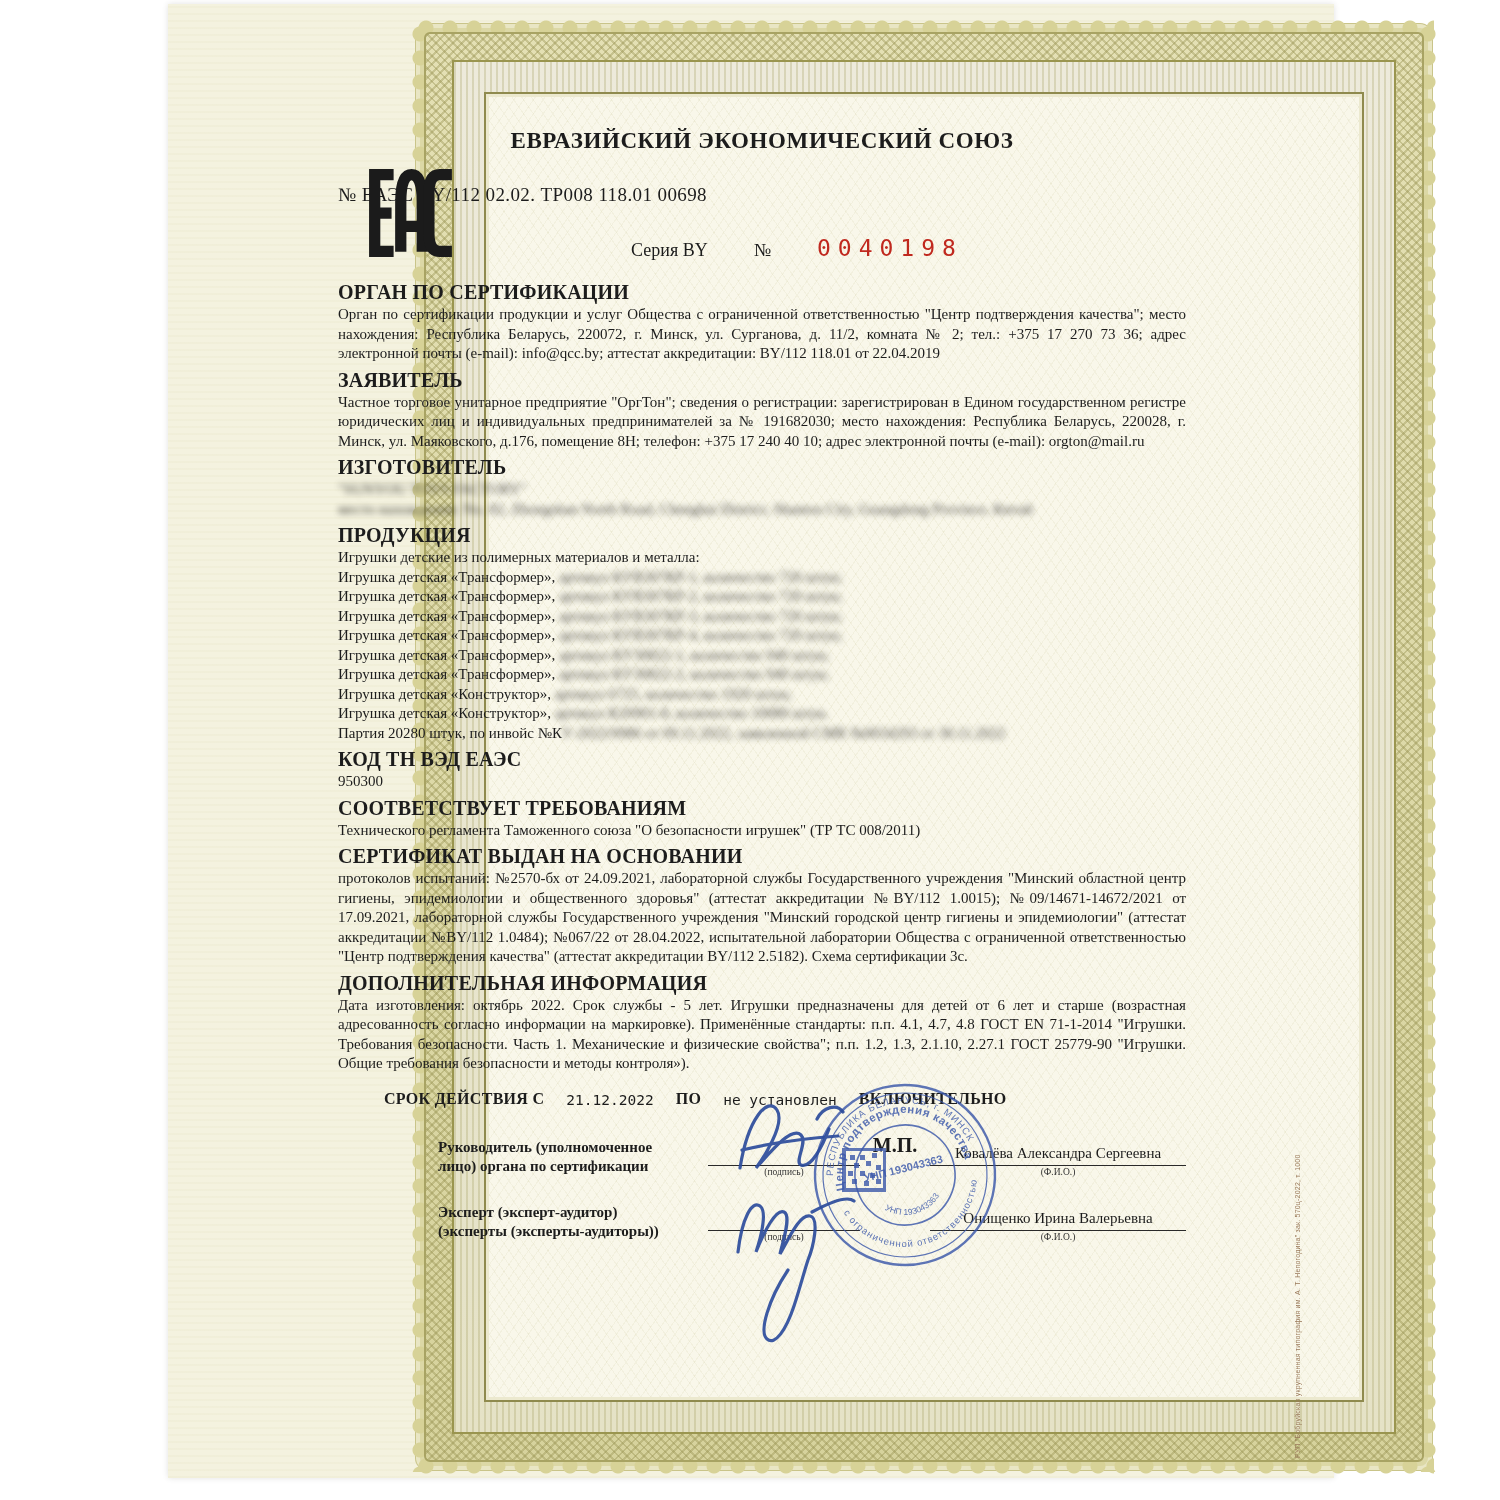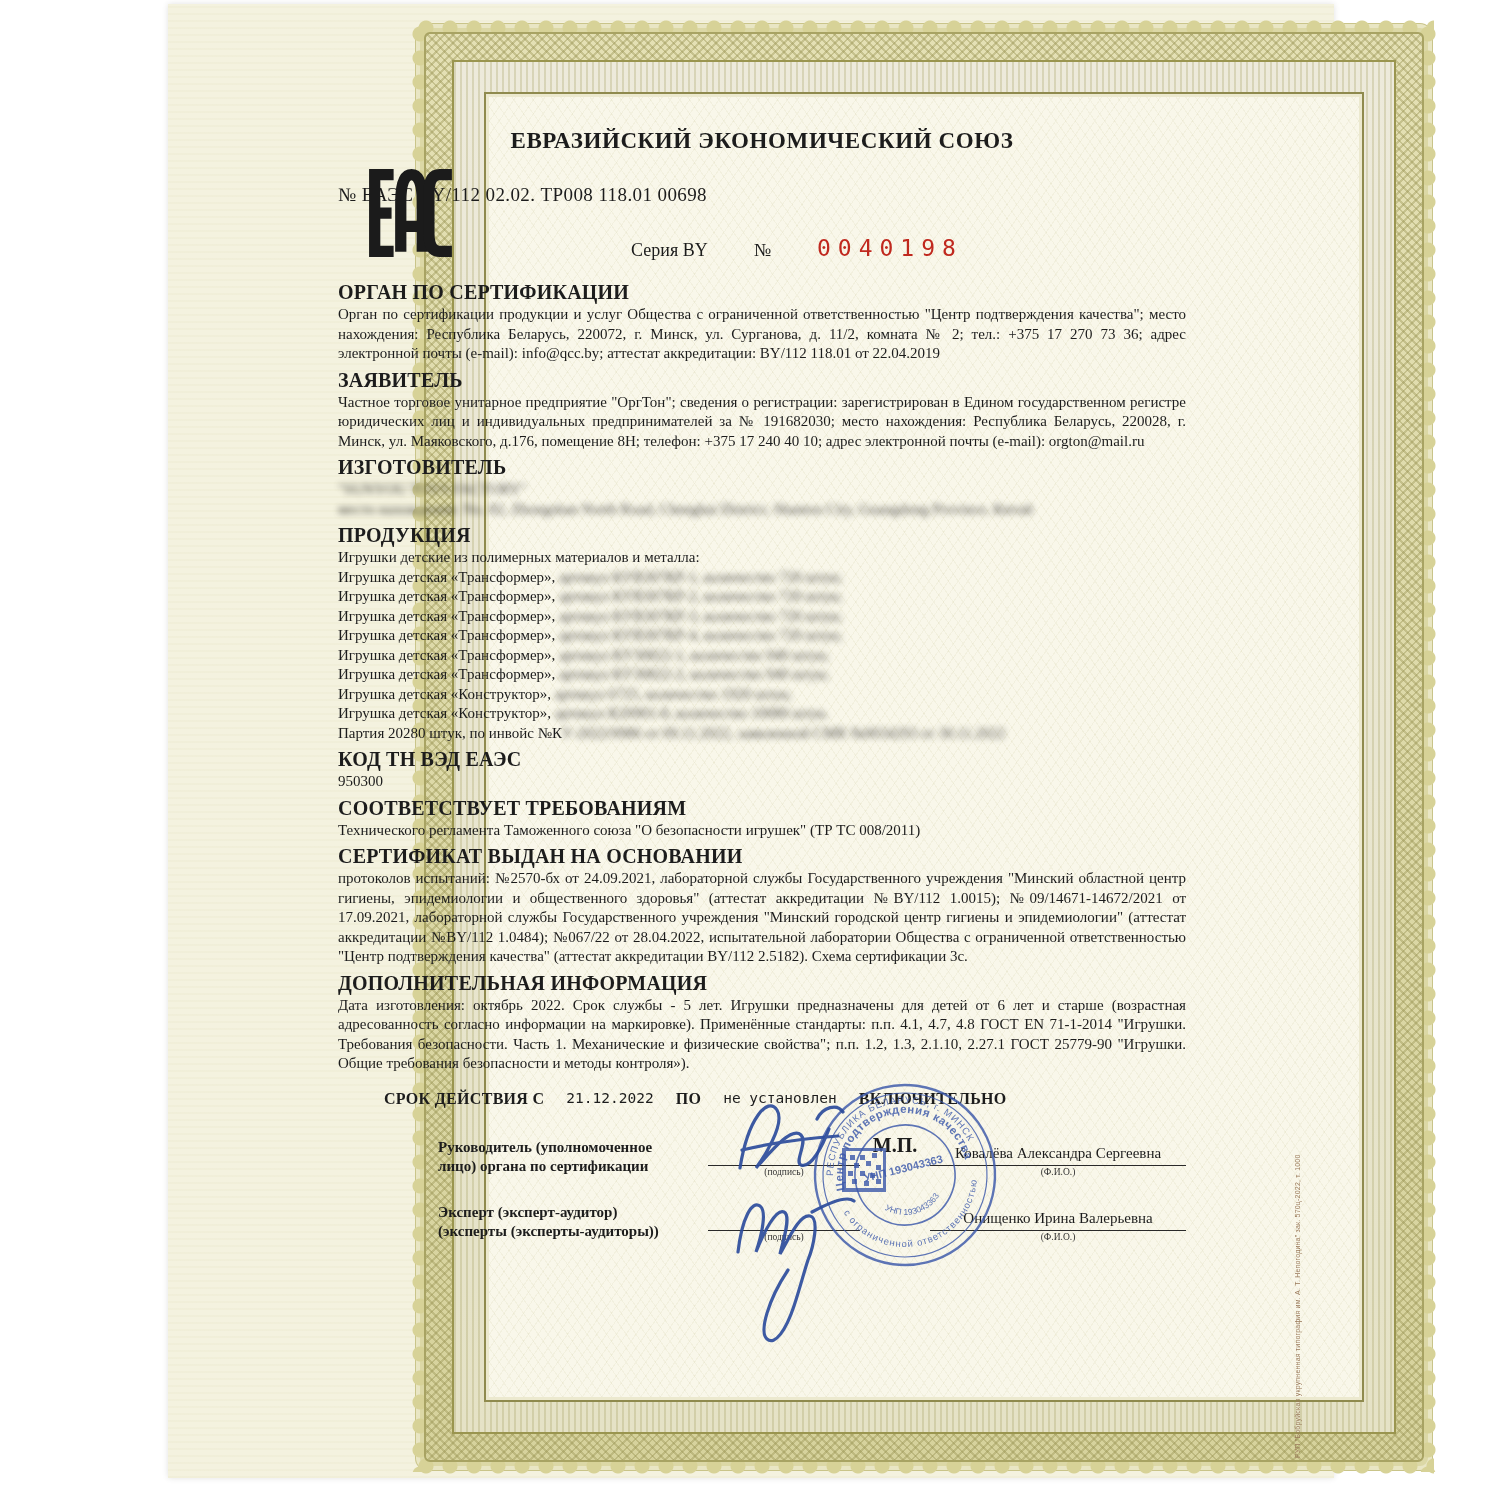--- a/index.html
+++ b/index.html
@@ -52,21 +52,21 @@
   .serial{
     font-family:"DejaVu Sans Mono", monospace;color:#c0281e;font-size:23px;
     letter-spacing:7px;font-weight:500;
   }
   .sections{margin-top:18px;}
   h3.sec{font-size:20px;font-weight:bold;margin:3px 0 0;letter-spacing:.2px;line-height:1.3;}
   .sections p{margin:0;font-size:15px;line-height:1.3;text-align:justify;}
   .sections p.nojust{text-align:left;}
   .blur{filter:blur(3.3px);opacity:.82;user-select:none;}
   .code{font-size:15px;}
-  .validity{display:flex;gap:22px;margin-top:16px;padding-left:46px;font-size:16px;align-items:flex-start;}
+  .validity{display:flex;gap:22px;margin-top:16px;padding-left:46px;font-size:16px;align-items:flex-end;}
   .validity .b{font-weight:bold;letter-spacing:.3px;}
   .typed{font-family:"DejaVu Sans Mono", monospace;font-size:14.5px;}
   .sig-row{display:flex;align-items:flex-end;margin-top:26px;font-size:15px;}
   .sig-label{width:242px;margin-left:100px;font-weight:bold;white-space:pre-line;line-height:1.3;}
   .sig-line{width:152px;margin-left:28px;text-align:center;}
   .sig-line .rule{border-bottom:1.6px solid #2a2a2a;height:24px;}
   .cap{font-size:9.5px;margin-top:1px;color:#333;}
   .sig-mp{width:70px;text-align:center;font-weight:bold;font-size:20px;padding-bottom:20px;}
   .sig-name{flex:1;text-align:center;}
   .sig-name .nm{border-bottom:1.6px solid #2a2a2a;padding-bottom:3px;font-size:15px;}

